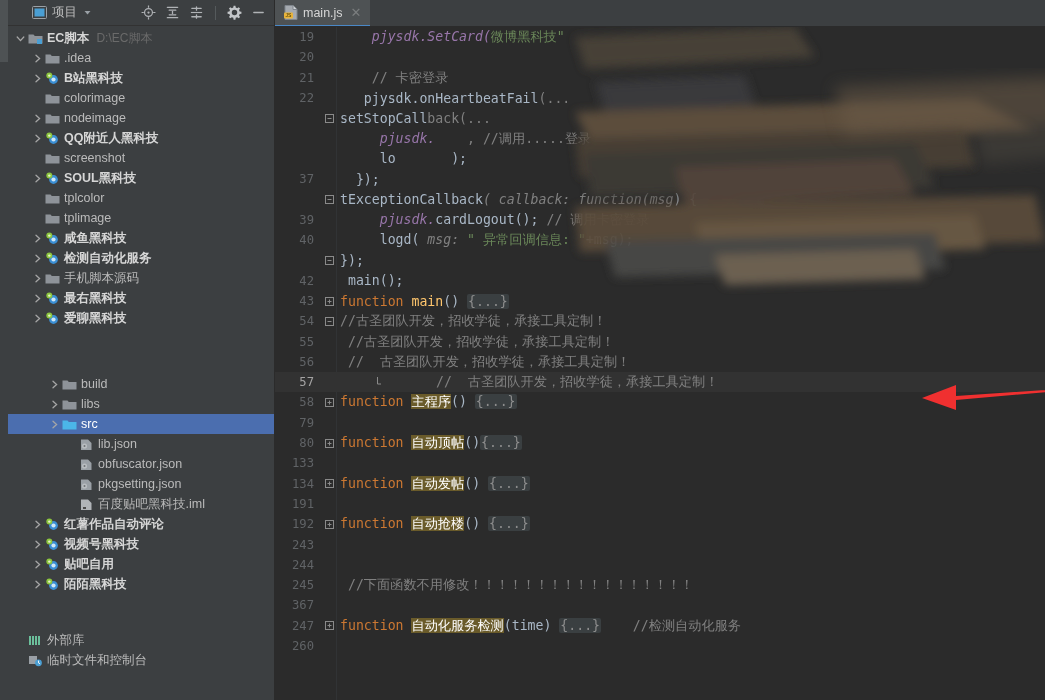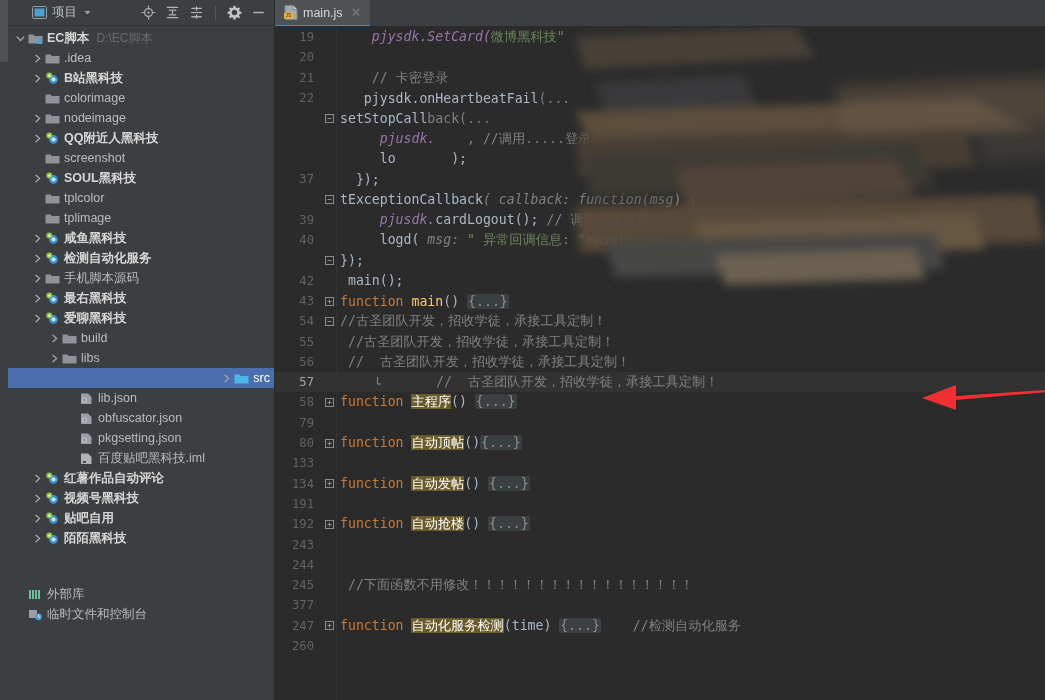--- a/index.html
+++ b/index.html
@@ -364,47 +364,47 @@
           <span class="nodeicon">
             <svg width="15" height="13" viewBox="0 0 15 13">
               <circle cx="8.5" cy="7.5" r="4.4" fill="#3b8fd4"></circle>
               <circle cx="8.5" cy="7.5" r="2.1" fill="#cfe8f7"></circle>
               <circle cx="4.3" cy="3.6" r="3" fill="#8dc63f"></circle>
               <circle cx="4.3" cy="3.6" r="1.2" fill="#e6f5c8"></circle>
             </svg>
           </span>
           <span class="lbl bold">爱聊黑科技</span>
         </div>
+        <div class="row" style="padding-left: 40px; margin-top: 46px;">
+          <span class="arrow">
+            <svg width="11" height="11" viewBox="0 0 11 11">
+              <path d="M4 2.2 L7.6 5.5 L4 8.8" stroke="#a6a6a6" stroke-width="1.3" fill="none" stroke-linecap="round"></path>
+            </svg>
+          </span>
+          <span class="nodeicon">
+            <svg width="15" height="13" viewBox="0 0 15 13">
+              <path d="M0.5 2.5h5l1.3 1.6h7.7v7.4H0.5z" fill="#8e9399"></path>
+            </svg>
+          </span>
+          <span class="lbl">build</span>
+        </div>
         <div class="row" style="padding-left: 40px;">
           <span class="arrow">
             <svg width="11" height="11" viewBox="0 0 11 11">
               <path d="M4 2.2 L7.6 5.5 L4 8.8" stroke="#a6a6a6" stroke-width="1.3" fill="none" stroke-linecap="round"></path>
             </svg>
           </span>
           <span class="nodeicon">
             <svg width="15" height="13" viewBox="0 0 15 13">
               <path d="M0.5 2.5h5l1.3 1.6h7.7v7.4H0.5z" fill="#8e9399"></path>
             </svg>
           </span>
-          <span class="lbl">build</span>
-        </div>
-        <div class="row" style="padding-left: 40px;">
-          <span class="arrow">
-            <svg width="11" height="11" viewBox="0 0 11 11">
-              <path d="M4 2.2 L7.6 5.5 L4 8.8" stroke="#a6a6a6" stroke-width="1.3" fill="none" stroke-linecap="round"></path>
-            </svg>
-          </span>
-          <span class="nodeicon">
-            <svg width="15" height="13" viewBox="0 0 15 13">
-              <path d="M0.5 2.5h5l1.3 1.6h7.7v7.4H0.5z" fill="#8e9399"></path>
-            </svg>
-          </span>
           <span class="lbl">libs</span>
         </div>
-        <div class="row selected" style="padding-left: 40px; justify-content: flex-end;">
+        <div class="row selected" style="padding-left: 40px;">
           <span class="arrow">
             <svg width="11" height="11" viewBox="0 0 11 11">
               <path d="M4 2.2 L7.6 5.5 L4 8.8" stroke="#a6a6a6" stroke-width="1.3" fill="none" stroke-linecap="round"></path>
             </svg>
           </span>
           <span class="nodeicon">
             <svg width="15" height="13" viewBox="0 0 15 13">
               <path d="M0.5 2.5h5l1.3 1.6h7.7v7.4H0.5z" fill="#4bb6e8"></path>
             </svg>
           </span>
@@ -612,21 +612,21 @@
                 <path d="M2.5 4.5h4M4.5 2.5v4" stroke="#8a8a8a"></path>
               </svg></span><span class="code-txt"><span class="kw">function </span><span class="usage">自动发帖</span><span>() </span><span class="folded">{...}</span></span></div>
           <div class="crow"><span class="gutter">191</span><span class="fold"></span><span class="code-txt"></span></div>
           <div class="crow"><span class="gutter">192</span><span class="fold"><svg width="9" height="9" viewBox="0 0 9 9">
                 <rect x="0.5" y="0.5" width="8" height="8" fill="none" stroke="#8a8a8a"></rect>
                 <path d="M2.5 4.5h4M4.5 2.5v4" stroke="#8a8a8a"></path>
               </svg></span><span class="code-txt"><span class="kw">function </span><span class="usage">自动抢楼</span><span>() </span><span class="folded">{...}</span></span></div>
           <div class="crow"><span class="gutter">243</span><span class="fold"></span><span class="code-txt"></span></div>
           <div class="crow"><span class="gutter">244</span><span class="fold"></span><span class="code-txt"></span></div>
           <div class="crow"><span class="gutter">245</span><span class="fold"></span><span class="code-txt"><span class="cmt"> //下面函数不用修改！！！！！！！！！！！！！！！！！</span></span></div>
-          <div class="crow"><span class="gutter">377</span><span class="fold"></span><span class="code-txt"></span></div>
+          <div class="crow"><span class="gutter">367</span><span class="fold"></span><span class="code-txt"></span></div>
           <div class="crow"><span class="gutter">247</span><span class="fold"><svg width="9" height="9" viewBox="0 0 9 9">
                 <rect x="0.5" y="0.5" width="8" height="8" fill="none" stroke="#8a8a8a"></rect>
                 <path d="M2.5 4.5h4M4.5 2.5v4" stroke="#8a8a8a"></path>
               </svg></span><span class="code-txt"><span class="kw">function </span><span class="usage">自动化服务检测</span><span>(time) </span><span class="folded">{...}</span><span>    </span><span class="cmt">//检测自动化服务</span></span></div>
           <div class="crow"><span class="gutter">260</span><span class="fold"></span><span class="code-txt"></span></div>
         </div>
 
       <svg class="smudge" style="left:0;top:0;width:770px;height:280px">
         <defs>
           <filter id="bl">

